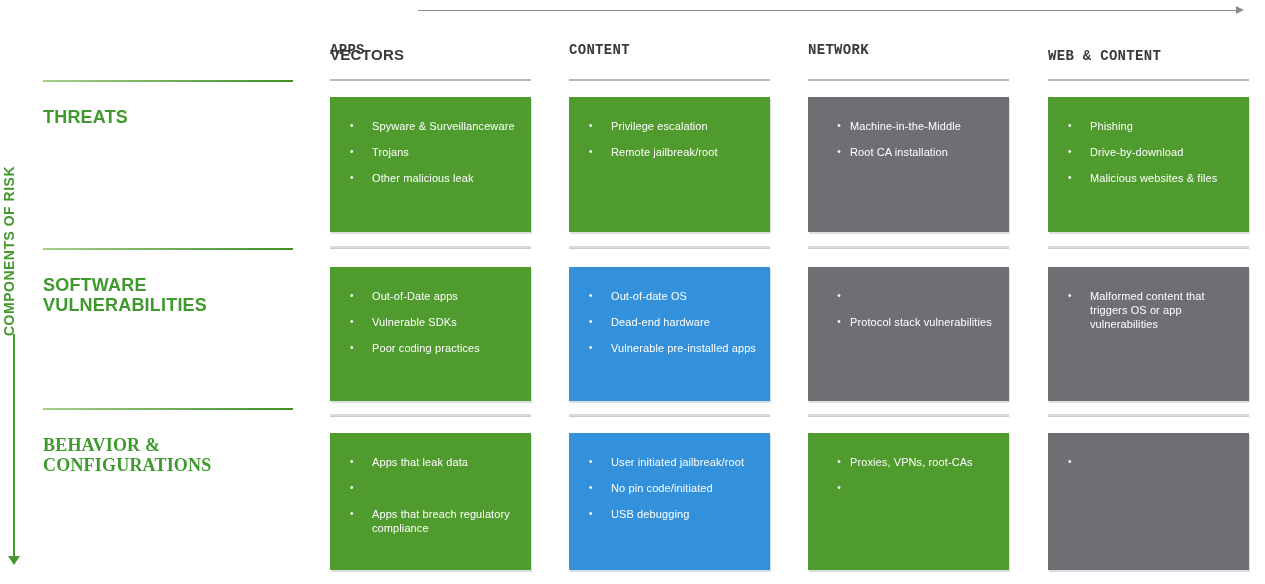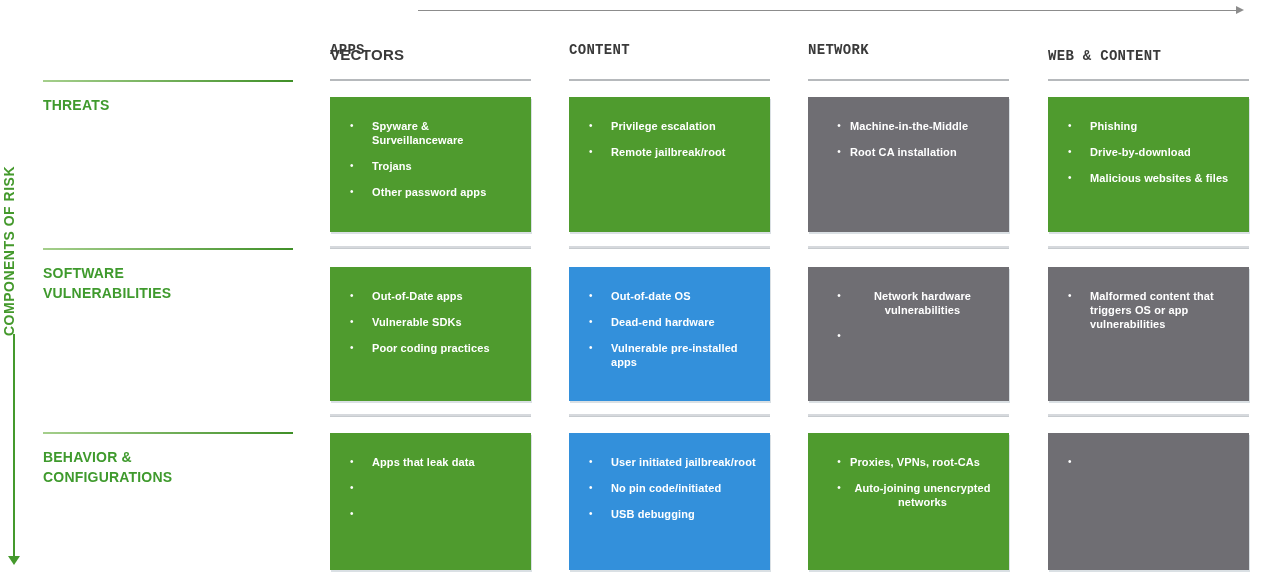--- a/index.html
+++ b/index.html
@@ -33,27 +33,27 @@
     position:absolute;left:1236px;top:6px;width:0;height:0;
     border-top:4px solid transparent;border-bottom:4px solid transparent;
     border-left:8px solid #8c8c8c;
   }
 
   
   .row-label{
     position:absolute;left:43px;width:250px;
     border-top:2px solid #4f9b2e;
     border-image:linear-gradient(to right,#a5cf8c,#3f8f27) 1;
-    padding-top:13px;
-    font-size:14px;font-weight:bold;color:#3f9a2d;
+    padding-top:25px;
+    font-size:18px;font-weight:bold;color:#3f9a2d;
     line-height:20px;white-space:pre-line;letter-spacing:.2px;
   }
   .rlab-0{top:80px;}
   .rlab-1{top:248px;}
-  .rlab-2{top:432px;}
+  .rlab-2{top:408px;font-family:Liberation Serif, serif;}
 
   
   .col-hdr{
     position:absolute;top:42px;
     font-size:14px;font-weight:bold;color:#3a3a3a;letter-spacing:.3px;font-family:Liberation Mono, monospace;
   }
   .col-hdr.hc-3{top:48px;}
 
   
   .col-0{left:330px;} .col-1{left:569px;} .col-2{left:808px;text-align:center;} .col-3{left:1048px;}
@@ -76,21 +76,21 @@
   .cell.green{background:#4f9b2e;}
   .cell.blue{background:#3390db;}
   .cell.gray{background:#6f6e73;}
 
   .item{display:flex;margin-bottom:12px;color:#ffffff;}
   .bullet{
     flex:0 0 22px;font-size:10px;line-height:14px;color:#ffffff;
     padding-left:2px;
   }
   .item-text{
-    font-size:11px;font-weight:bold;line-height:14px;letter-spacing:.1px;
+    font-size:11px;font-weight:normal;line-height:14px;letter-spacing:.1px;
   }
 </style>
 </head>
 <body>
 
 <div class="stage">
 
   <div class="vtext">COMPONENTS OF RISK</div>
   <div class="vline"></div>
   <div class="varrow"></div>
@@ -125,21 +125,21 @@
         <div class="item">
           <span class="bullet">•</span>
           <span class="item-text">Spyware &amp; Surveillanceware</span>
         </div>
         <div class="item">
           <span class="bullet">•</span>
           <span class="item-text">Trojans</span>
         </div>
         <div class="item">
           <span class="bullet">•</span>
-          <span class="item-text">Other password apps</span>
+          <span class="item-text">Other malicious leak</span>
         </div>
       </div>
       <div class="cell green col-1 rowc-0">
         <div class="item">
           <span class="bullet">•</span>
           <span class="item-text">Privilege escalation</span>
         </div>
         <div class="item">
           <span class="bullet">•</span>
           <span class="item-text">Remote jailbreak/root</span>
@@ -193,42 +193,43 @@
           <span class="item-text">Dead-end hardware</span>
         </div>
         <div class="item">
           <span class="bullet">•</span>
           <span class="item-text">Vulnerable pre-installed apps</span>
         </div>
       </div>
       <div class="cell gray col-2 rowc-1">
         <div class="item">
           <span class="bullet">•</span>
-          <span class="item-text">Network hardware vulnerabilities</span>
-        </div>
-        <div class="item">
-          <span class="bullet">•</span>
+        </div>
+        <div class="item">
+          <span class="bullet">•</span>
+          <span class="item-text">Protocol stack vulnerabilities</span>
         </div>
       </div>
       <div class="cell gray col-3 rowc-1">
         <div class="item">
           <span class="bullet">•</span>
           <span class="item-text">Malformed content that triggers OS or app vulnerabilities</span>
         </div>
       </div>
       <div class="cell green col-0 rowc-2">
         <div class="item">
           <span class="bullet">•</span>
           <span class="item-text">Apps that leak data</span>
         </div>
         <div class="item">
           <span class="bullet">•</span>
         </div>
         <div class="item">
           <span class="bullet">•</span>
+          <span class="item-text">Apps that breach regulatory compliance</span>
         </div>
       </div>
       <div class="cell blue col-1 rowc-2">
         <div class="item">
           <span class="bullet">•</span>
           <span class="item-text">User initiated jailbreak/root</span>
         </div>
         <div class="item">
           <span class="bullet">•</span>
           <span class="item-text">No pin code/initiated</span>
@@ -238,21 +239,20 @@
           <span class="item-text">USB debugging</span>
         </div>
       </div>
       <div class="cell green col-2 rowc-2">
         <div class="item">
           <span class="bullet">•</span>
           <span class="item-text">Proxies, VPNs, root-CAs</span>
         </div>
         <div class="item">
           <span class="bullet">•</span>
-          <span class="item-text">Auto-joining unencrypted networks</span>
         </div>
       </div>
       <div class="cell gray col-3 rowc-2">
         <div class="item">
           <span class="bullet">•</span>
         </div>
       </div>
     </div>
 </div>
 

